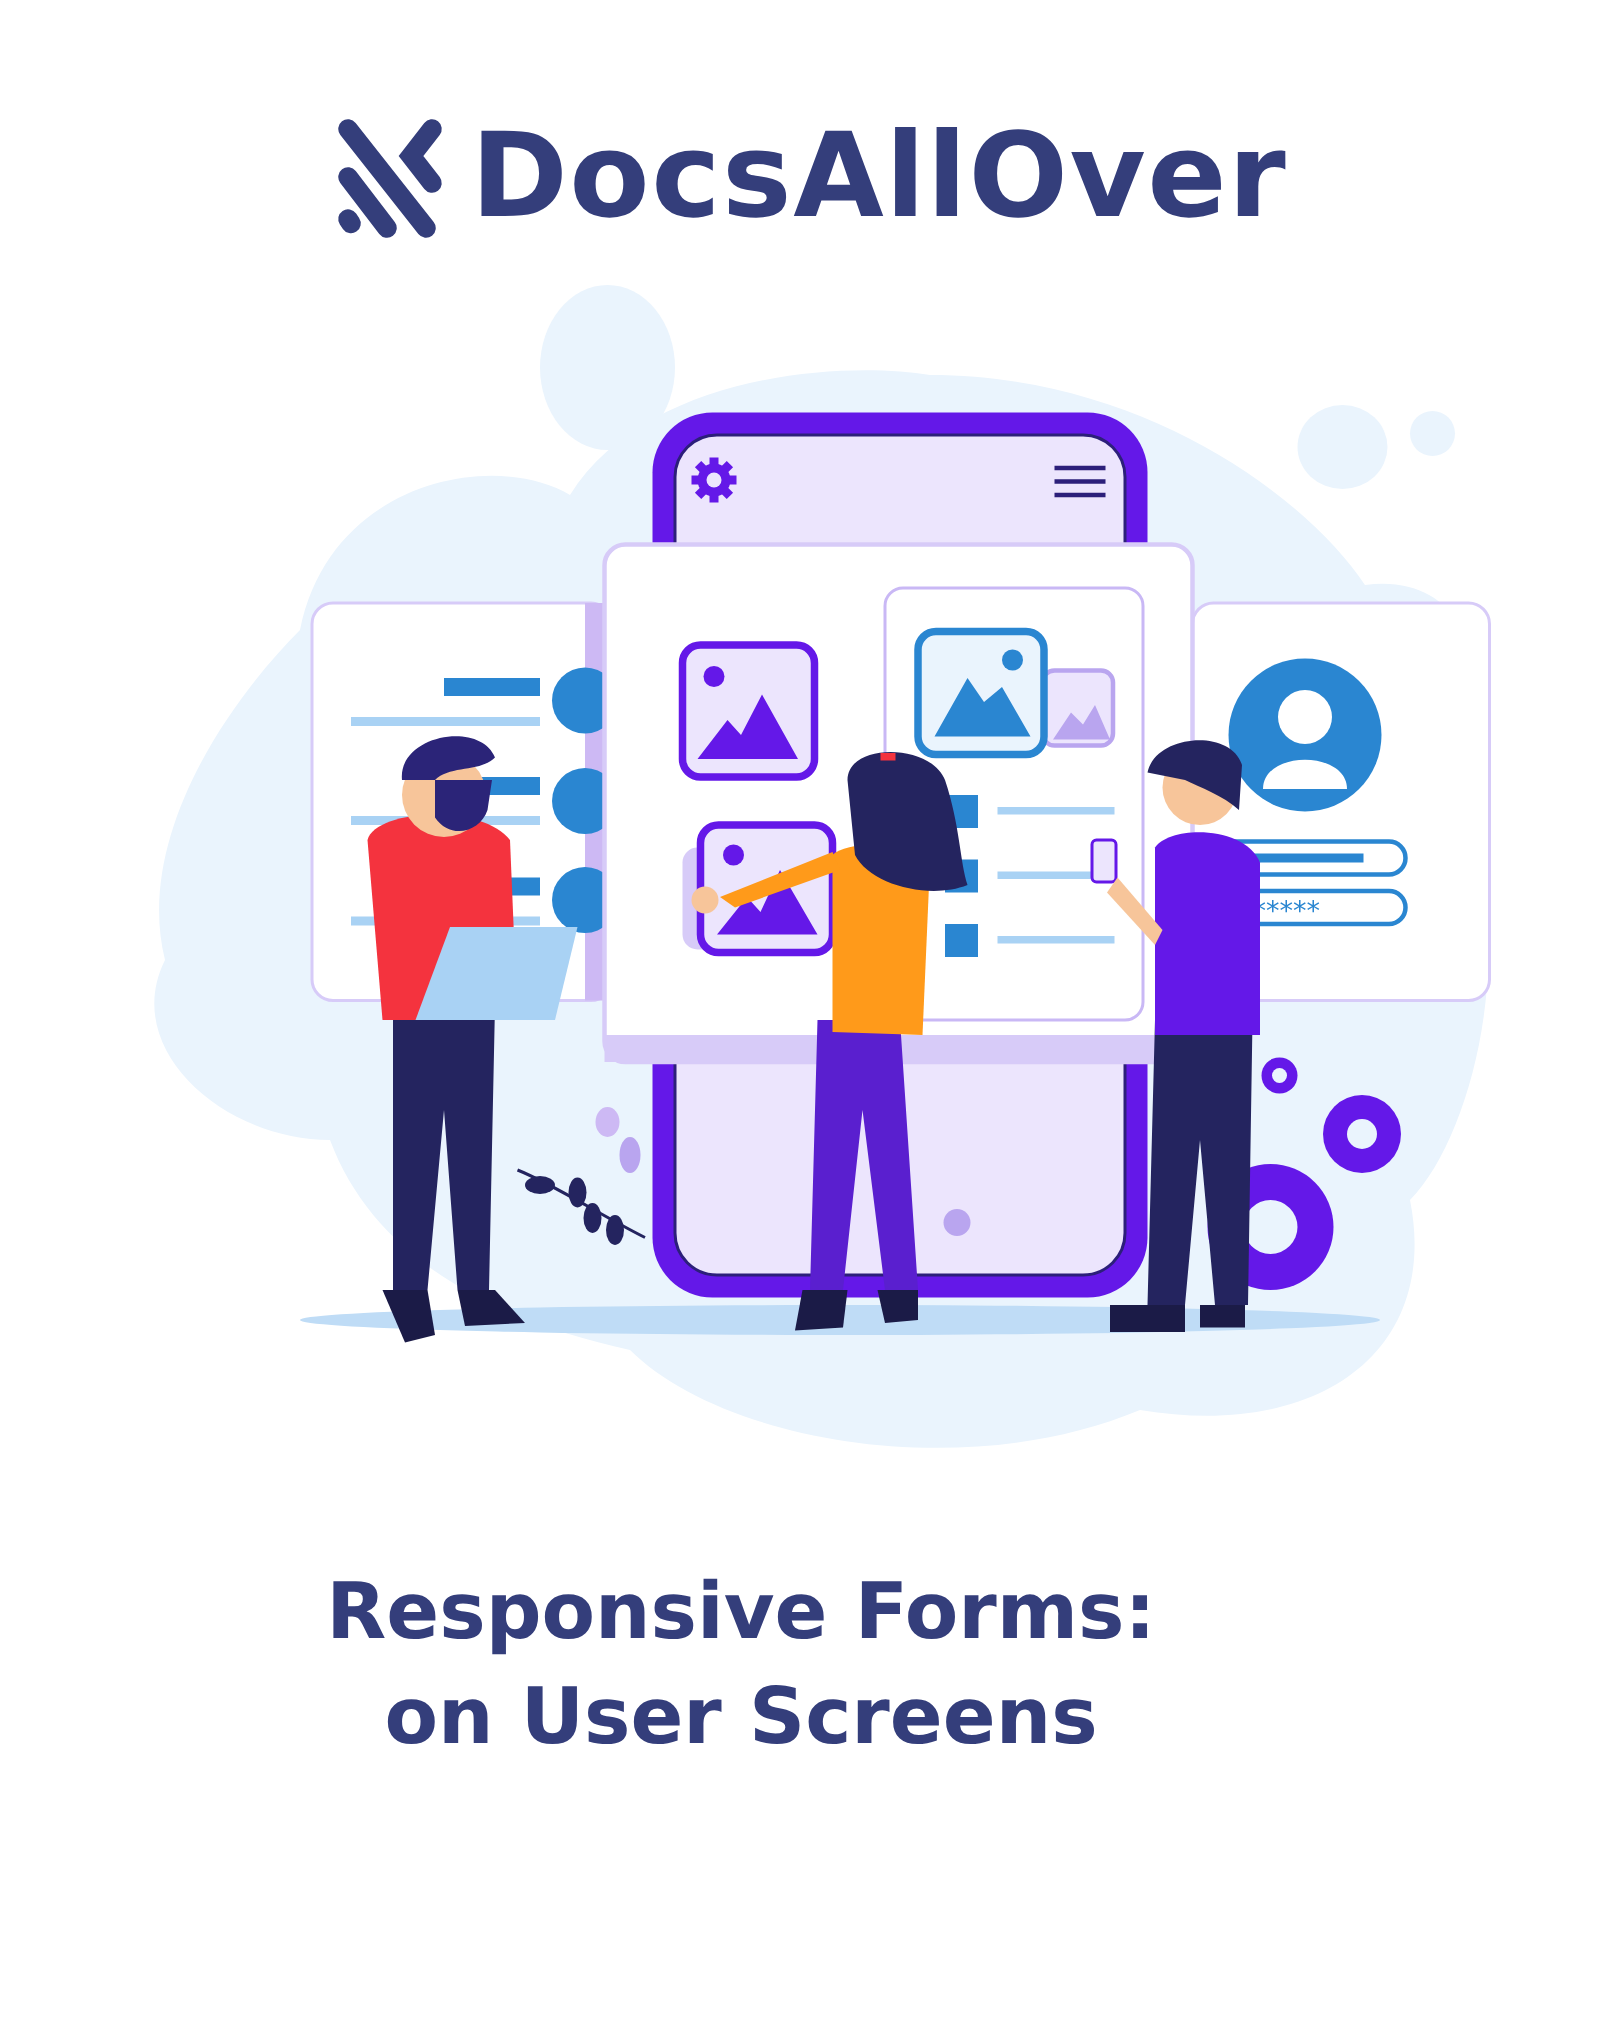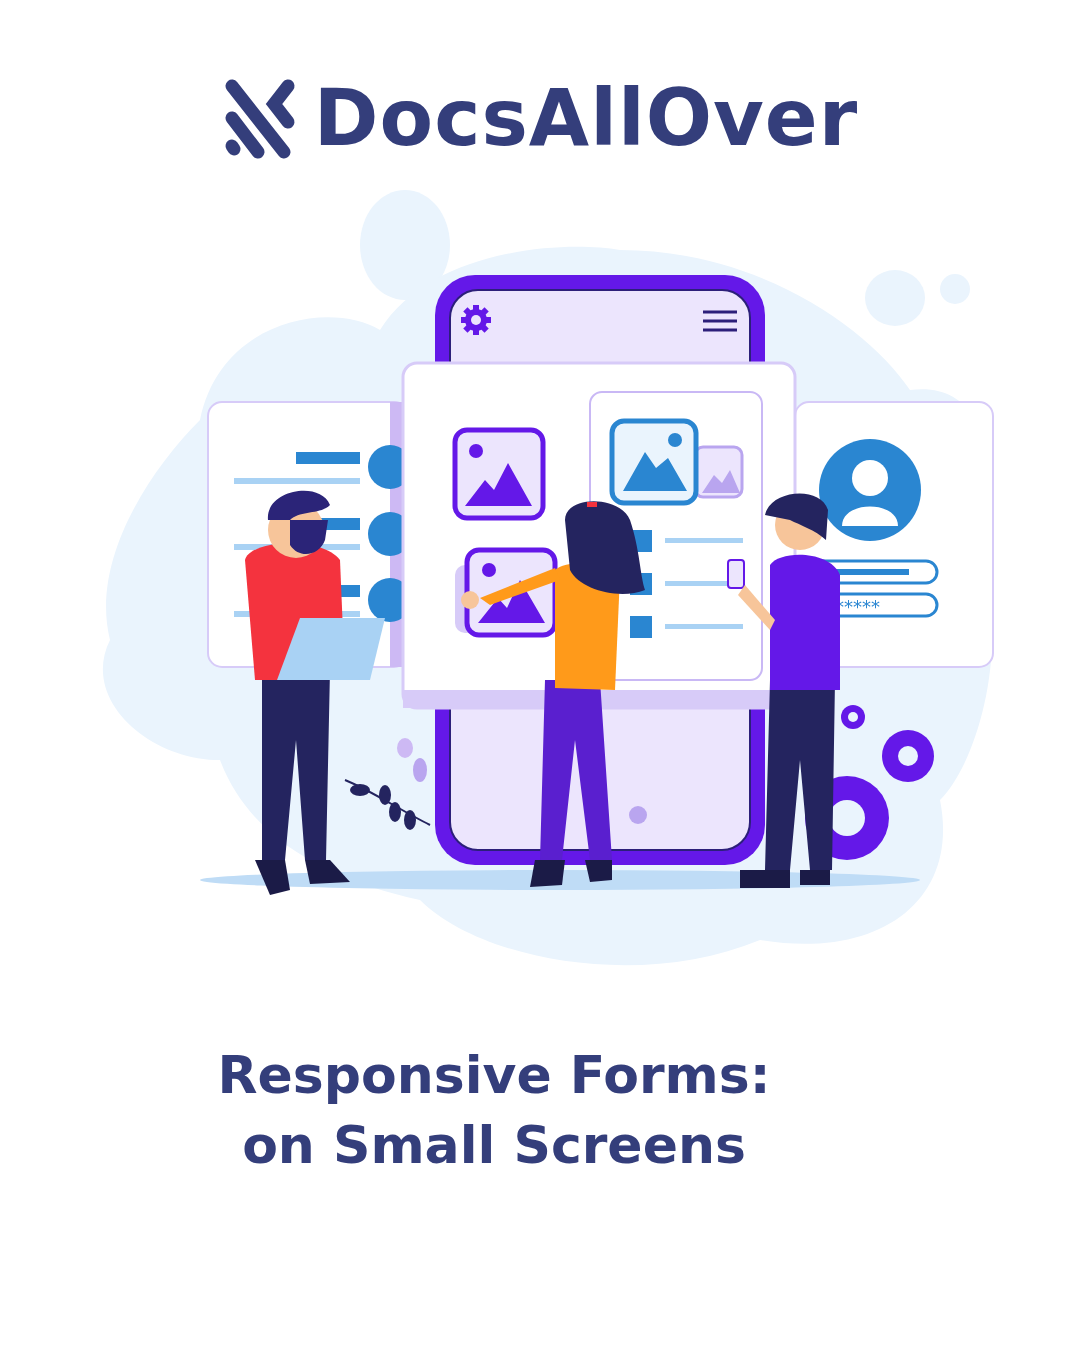--- a/index.html
+++ b/index.html
@@ -160,14 +160,14 @@
     <path d="M770 565 C780 550 830 550 840 575 L840 690 L770 690 Z" fill="#6418e8"></path>
     <circle cx="800" cy="525" r="25" fill="#f7c59a"></circle>
     <path d="M765 515 C770 490 820 485 828 510 L826 540 C815 530 800 525 790 520 Z" fill="#24245f"></path>
     <rect x="728" y="560" width="16" height="28" rx="3" fill="#ece5fd" stroke="#6418e8" stroke-width="2"></rect>
     <path d="M745 585 L775 620 L770 630 L738 595 Z" fill="#f7c59a"></path>
   </g>
 </svg>
 
 <div class="title">
   <div>Responsive Forms:</div>
-  <div>on Small Screens</div>
+  <div>on User Screens</div>
 </div>
 
 </body></html>

